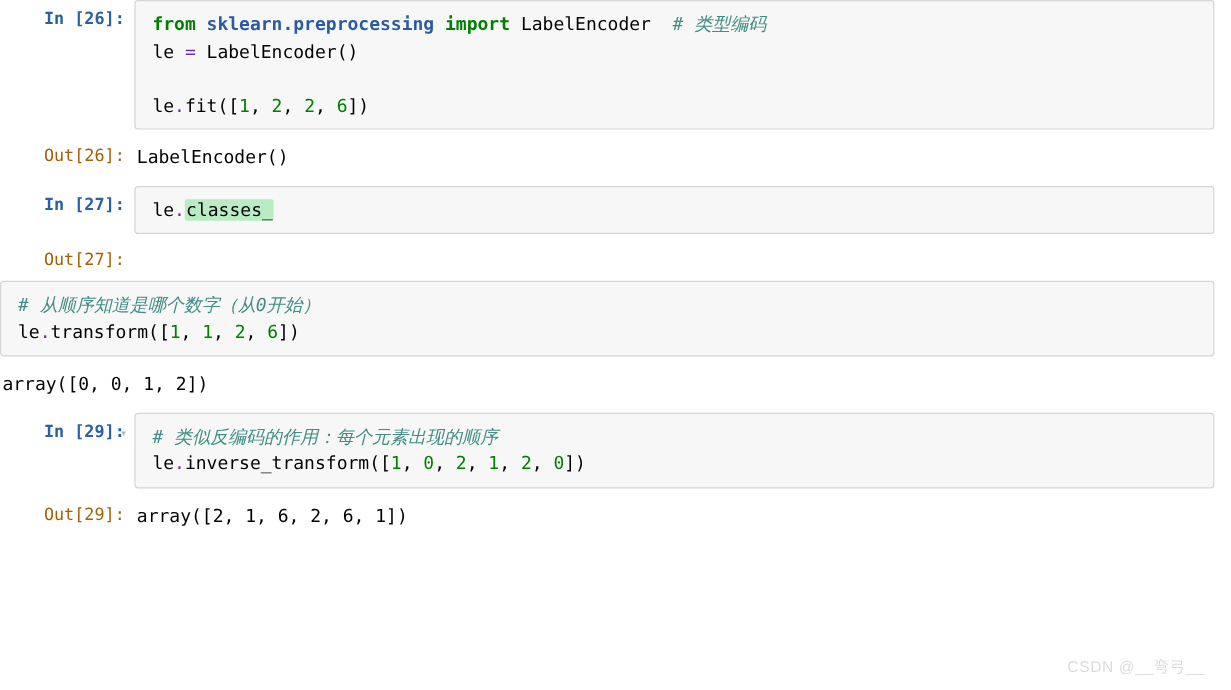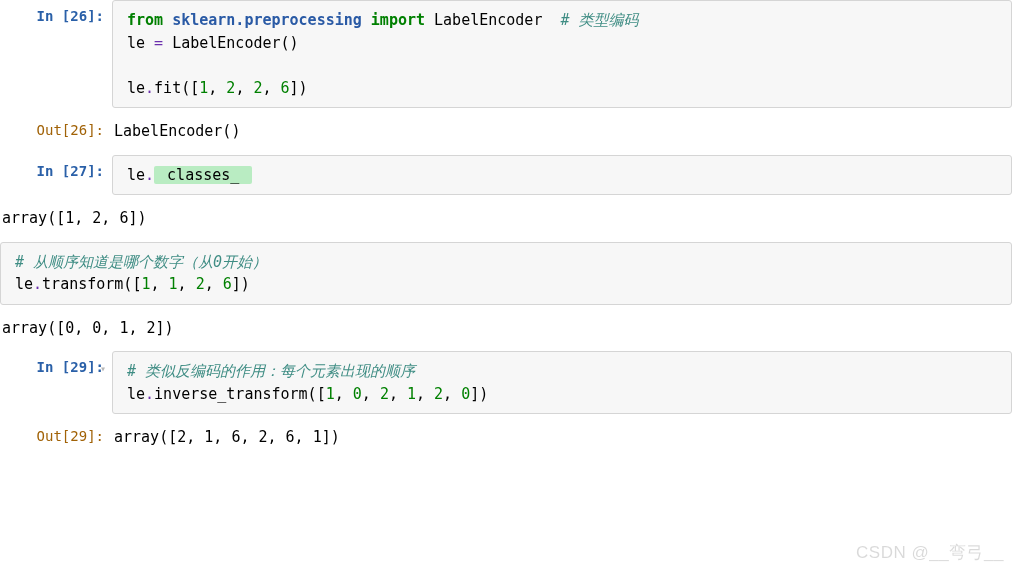--- a/index.html
+++ b/index.html
@@ -56,28 +56,28 @@
       white-space: pre-wrap;
     }
     .kw { color: #008001; font-weight: bold; }
     .mod { color: #2a5aa5; font-weight: bold; }
     .op  { color: #6b2fad; }
     .num { color: #008001; }
     .cm  { color: #3f8d84; font-style: italic; }
     .highlight-attr {
       background: #b9ecc2;
       border-radius: 2px;
-      padding: 0 13px;
+      padding: 0 1px;
     }
     .watermark {
       position: fixed;
       right: 22px;
       bottom: 10px;
       font-family: sans-serif;
-      font-size: 17px;
+      font-size: 13px;
       color: rgba(0,0,0,0.15);
       letter-spacing: 0.5px;
     }
   </style>
 </head>
 <body>
 
 <div class="cell">
   <div class="prompt in-prompt">In [26]:</div>
   <div class="content">
@@ -96,23 +96,21 @@
 </div>
 
 <div class="cell">
   <div class="prompt in-prompt">In [27]:</div>
   <div class="content">
     <div class="code-body"><span>le</span><span class="op">.</span><span class="highlight-attr">classes_</span></div>
   </div>
 </div>
 
 <div class="cell">
-  <div class="content">
-      <div class="out-body">array([1, 2, 6])</div>
-    </div>
+  <div class="prompt out-prompt">Out[27]:</div>
 </div>
 
 <div class="cell">
   <div class="content">
     <div class="collapser">▾</div>
     <div class="code-body"><span class="cm"># 从顺序知道是哪个数字（从0开始）</span>
 <span>le</span><span class="op">.</span><span>transform([</span><span class="num">1</span><span>, </span><span class="num">1</span><span>, </span><span class="num">2</span><span>, </span><span class="num">6</span><span>])</span></div>
   </div>
 </div>
 

